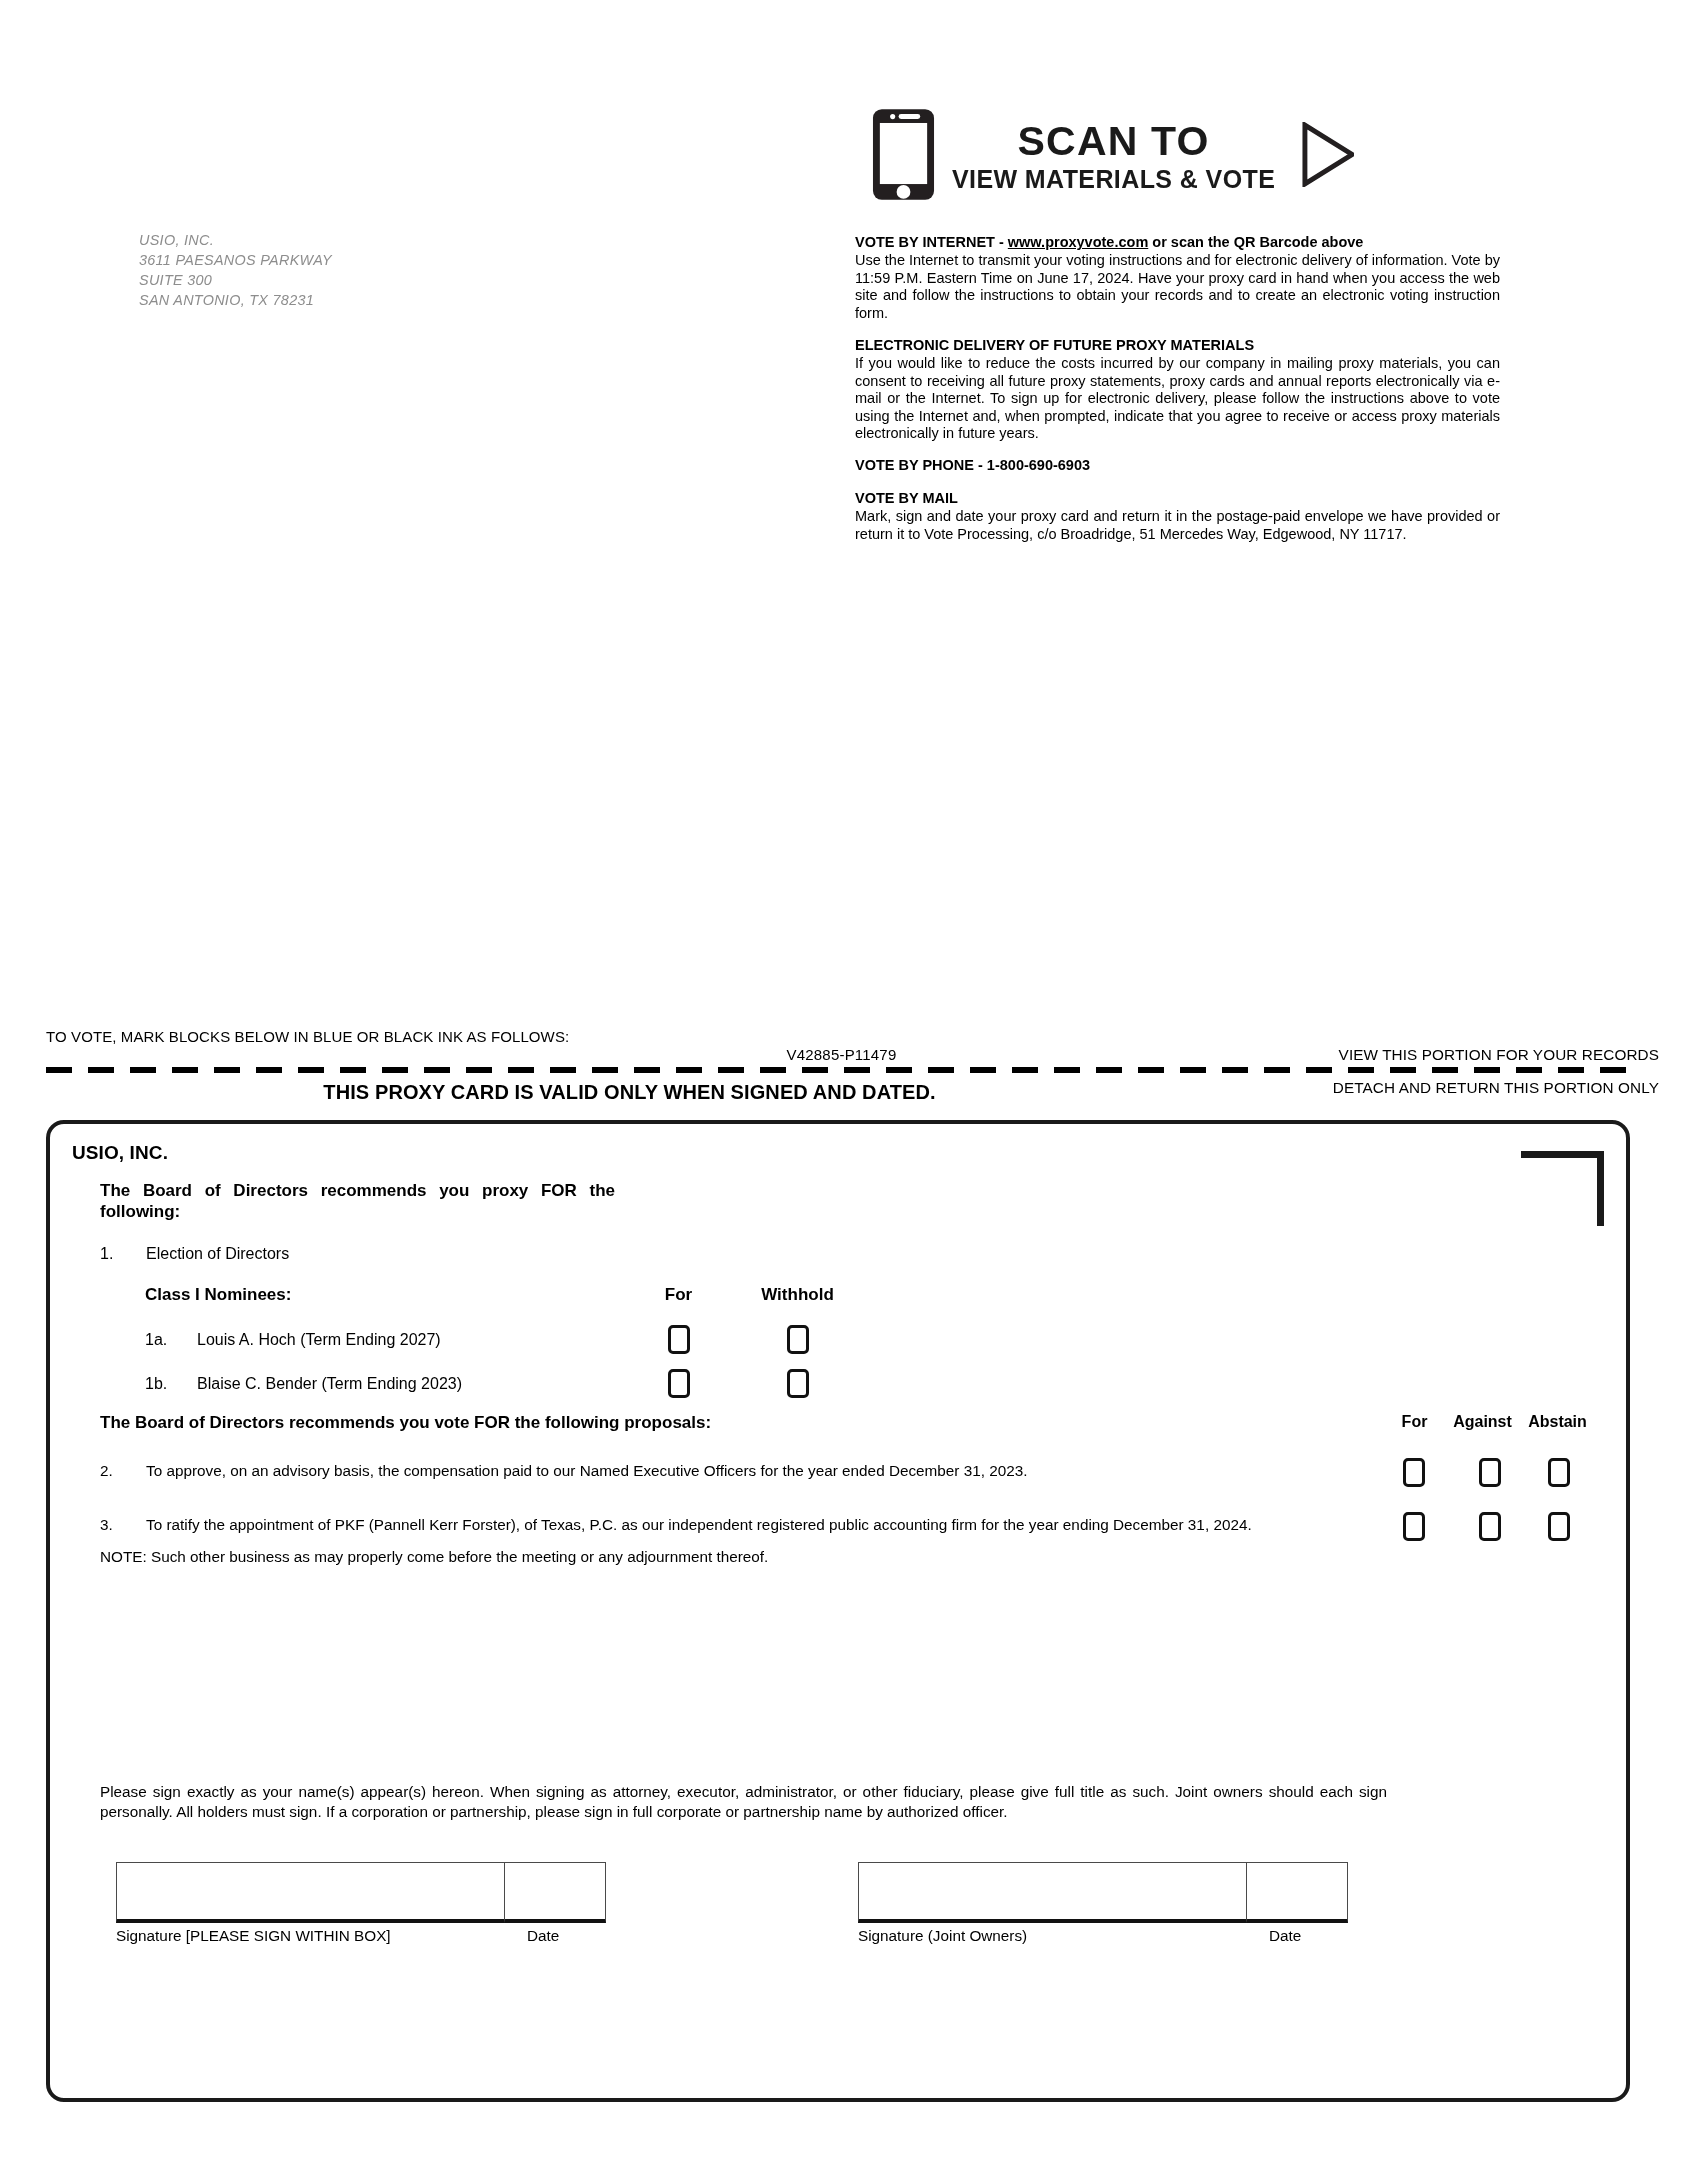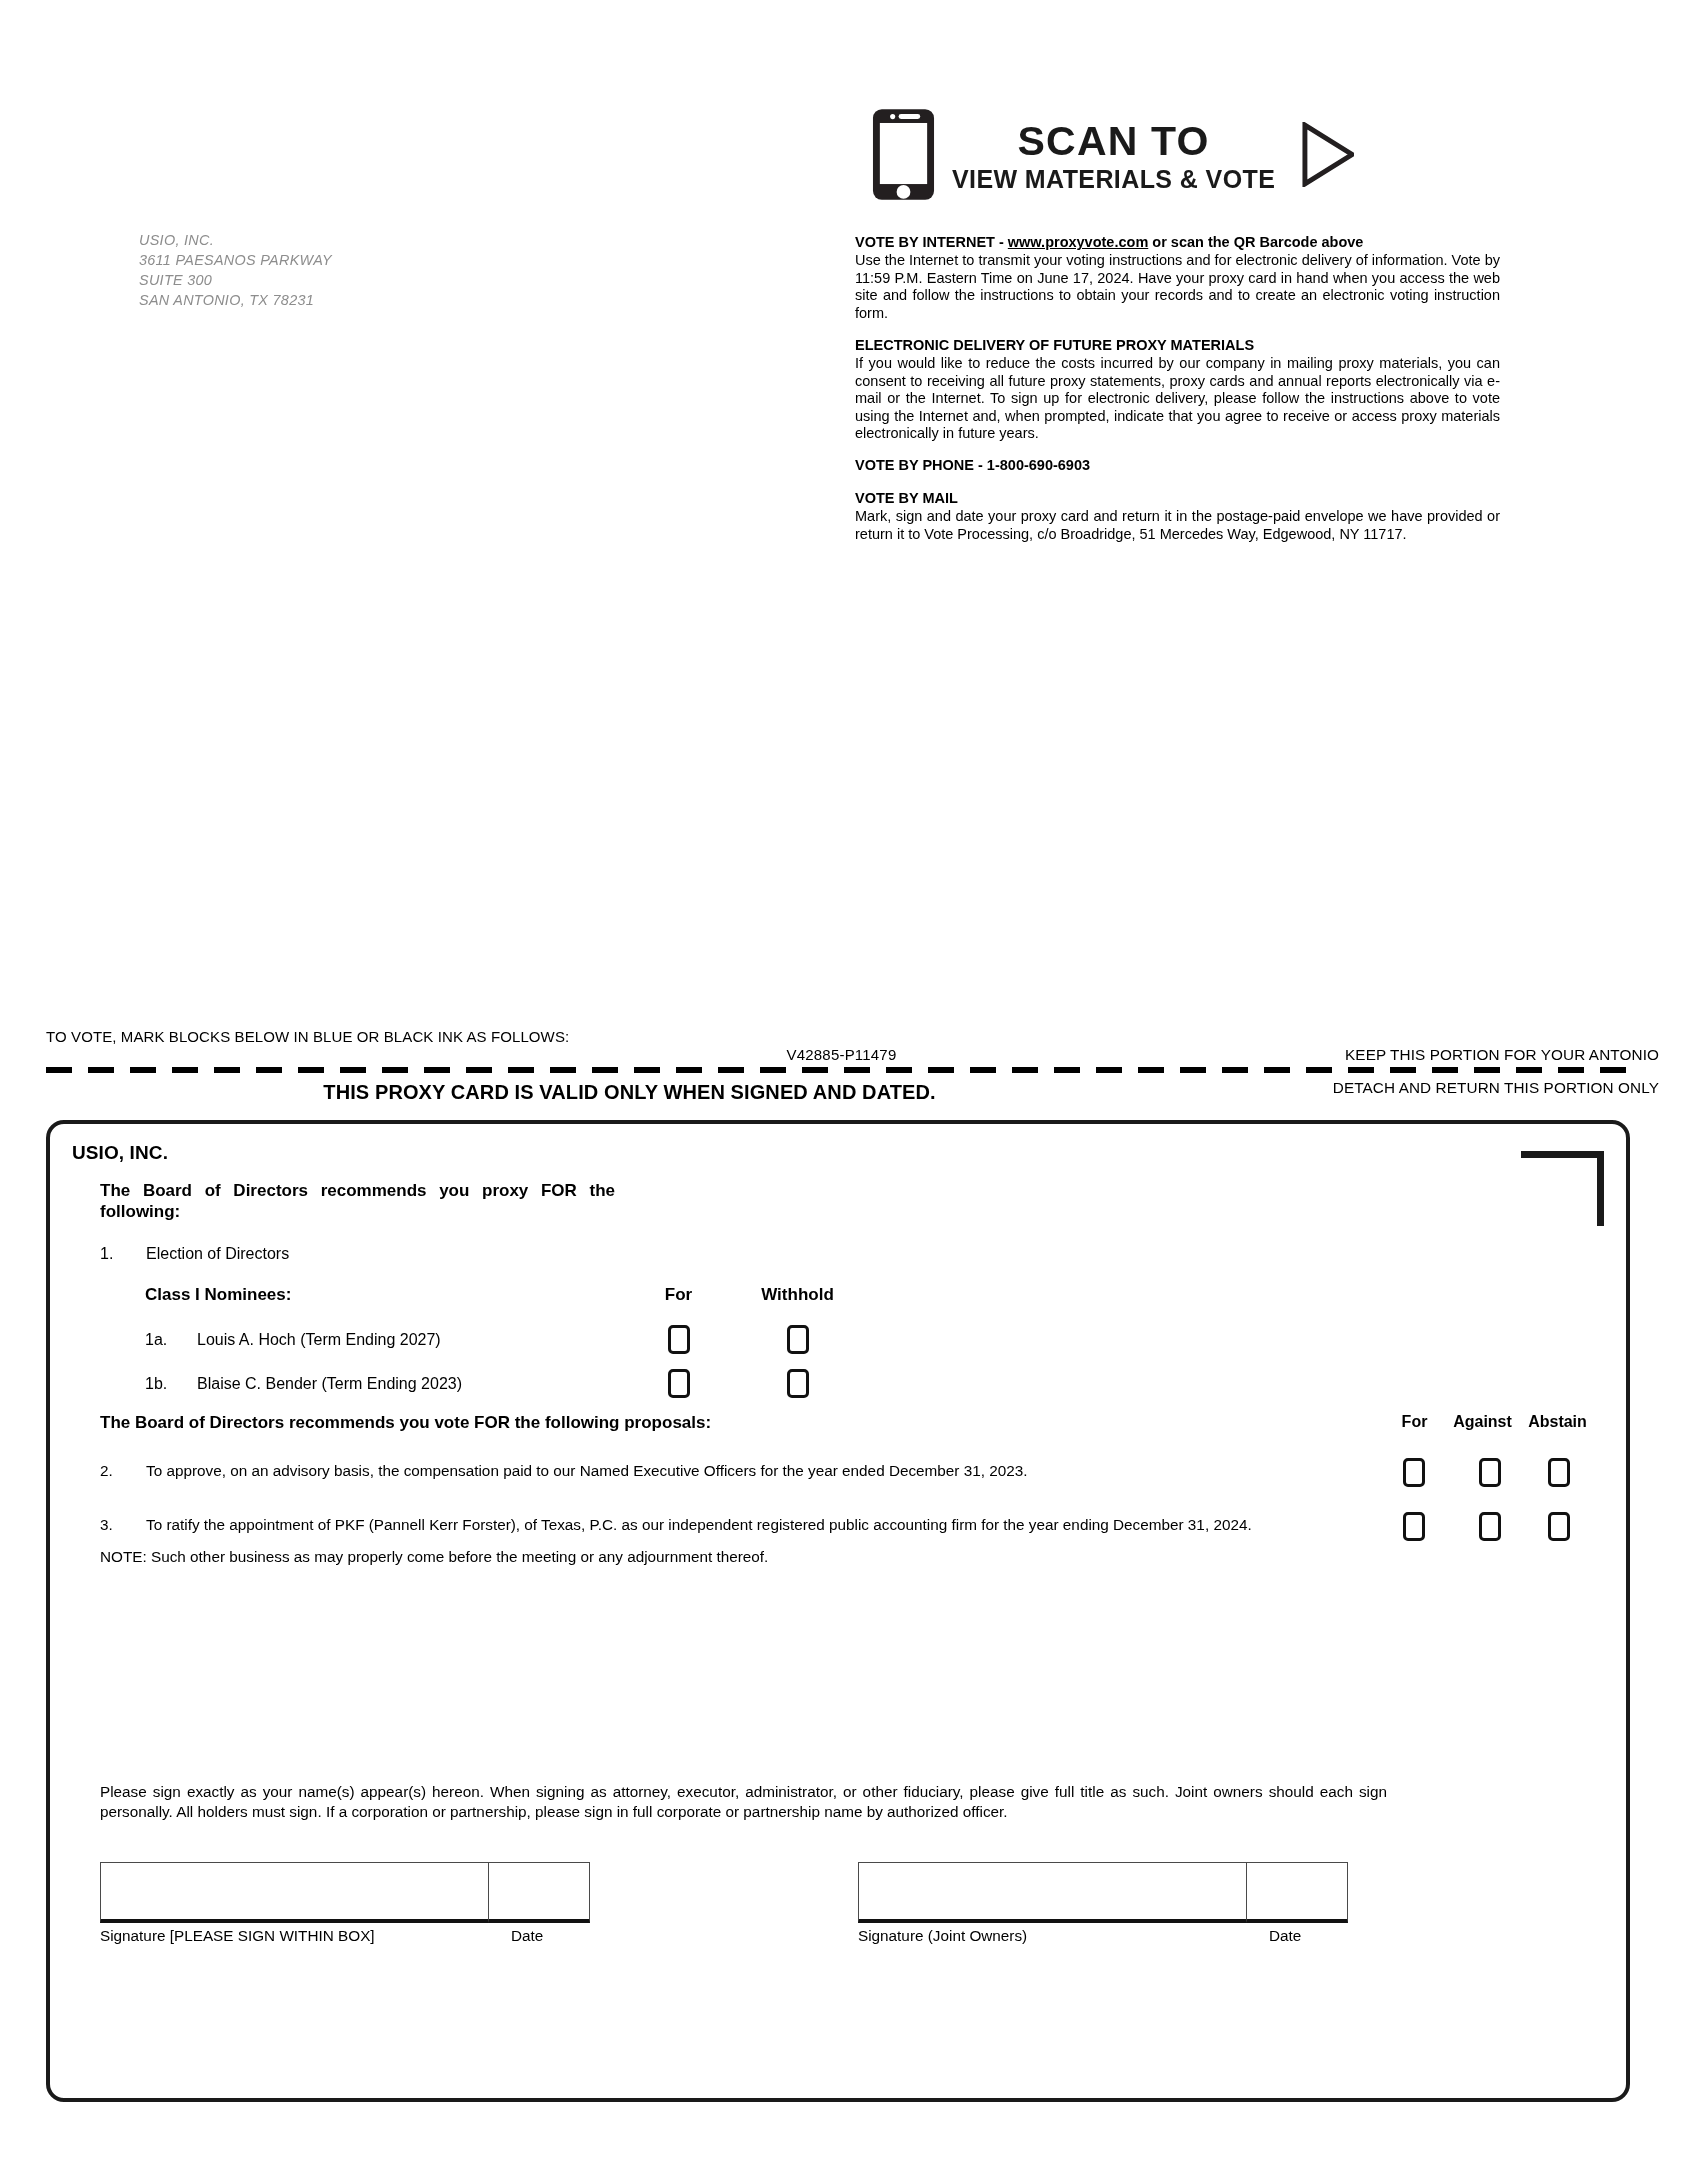--- a/index.html
+++ b/index.html
@@ -385,21 +385,21 @@
     <span class="head">VOTE BY PHONE - 1-800-690-6903</span>
   </p>
   <p>
     <span class="head">VOTE BY MAIL</span>
     <span>Mark, sign and date your proxy card and return it in the postage-paid envelope we have provided or return it to Vote Processing, c/o Broadridge, 51 Mercedes Way, Edgewood, NY 11717.</span>
   </p>
 </div>
 
 <div class="mark-line">TO VOTE, MARK BLOCKS BELOW IN BLUE OR BLACK INK AS FOLLOWS:</div>
 <div class="control-number">V42885-P11479</div>
-<div class="keep-portion">KEEP THIS PORTION FOR YOUR ANTONIO</div>
+<div class="keep-portion">VIEW THIS PORTION FOR YOUR RECORDS</div>
 <div class="dashed-rule"></div>
 <div class="detach-portion">DETACH AND RETURN THIS PORTION ONLY</div>
 <div class="valid-only">THIS PROXY CARD IS VALID ONLY WHEN SIGNED AND DATED.</div>
 
 <div class="ballot-card">
 
   <div class="corner-mark">
     <span class="h"></span>
       <span class="v"></span>
   </div>
@@ -453,21 +453,21 @@
   <span class="vbox" style="left:1353px; top:388px;"></span>
   <span class="vbox" style="left:1429px; top:388px;"></span>
   <span class="vbox" style="left:1498px; top:388px;"></span>
 
   <div class="note-row">
     <b>NOTE:</b><span> Such other business as may properly come before the meeting or any adjournment thereof.</span>
   </div>
 
   <div class="sign-instructions">Please sign exactly as your name(s) appear(s) hereon. When signing as attorney, executor, administrator, or other fiduciary, please give full title as such. Joint owners should each sign personally. All holders must sign. If a corporation or partnership, please sign in full corporate or partnership name by authorized officer.</div>
 
-  <div class="sig-group" style="left:50px; top:738px; width:490px;">
+  <div class="sig-group" style="left:66px; top:738px; width:490px;">
     <span class="sig-box" style="width:389px;"></span>
     <span class="date-box" style="left:389px; width:101px;"></span>
     <span class="sig-caption">Signature [PLEASE SIGN WITHIN BOX]</span>
     <span class="date-caption" style="left:411px;">Date</span>
   </div>
 
   <div class="sig-group" style="left:808px; top:738px; width:490px;">
     <span class="sig-box" style="width:389px;"></span>
     <span class="date-box" style="left:389px; width:101px;"></span>
     <span class="sig-caption">Signature (Joint Owners)</span>

